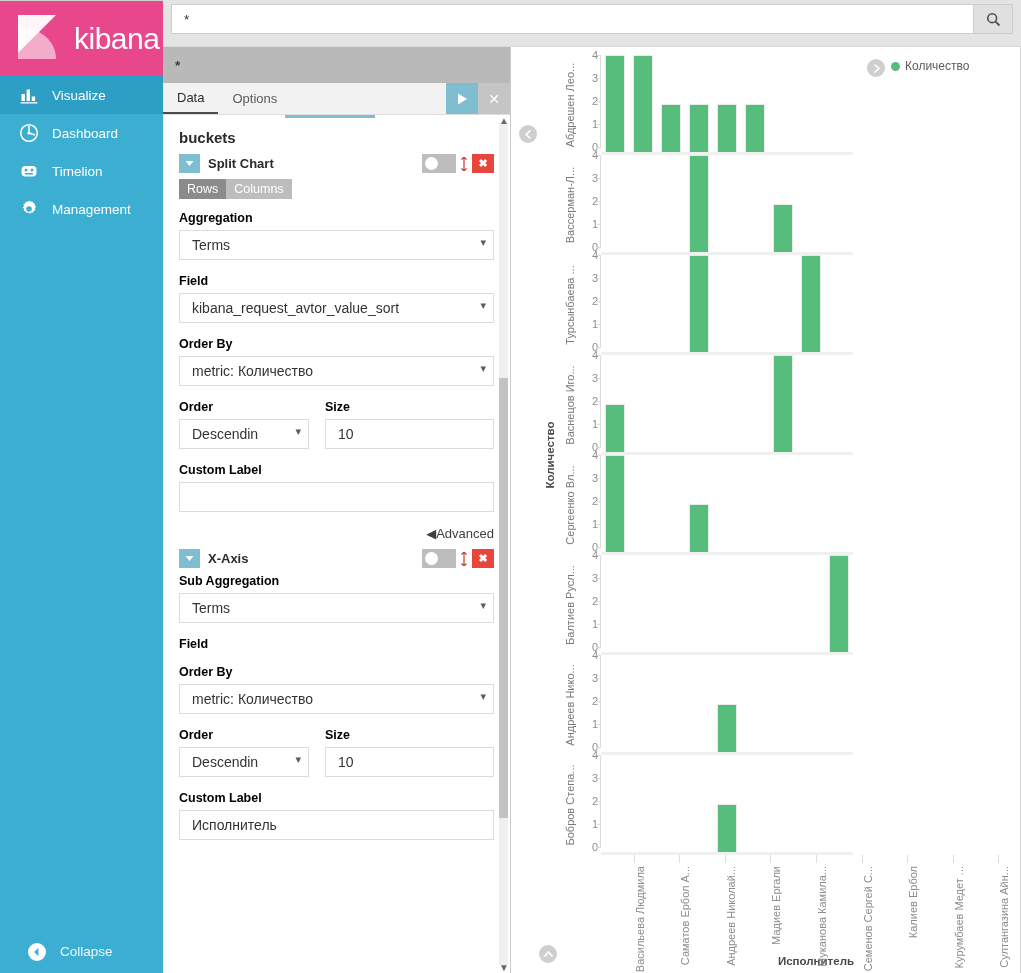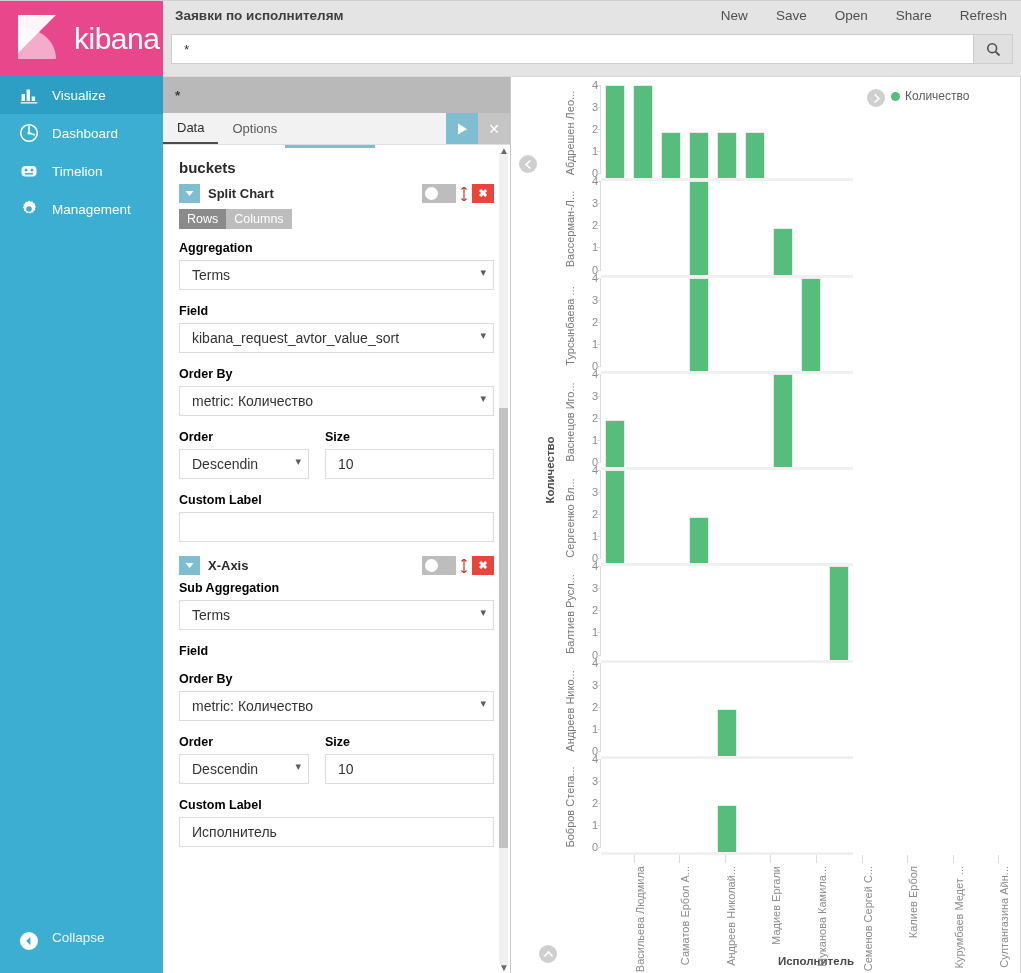--- a/index.html
+++ b/index.html
@@ -40,23 +40,24 @@
     height: 38px; display: flex; align-items: center;
     gap: 12px; padding-left: 18px;
     color: #ffffff; font-size: 13.5px;
     cursor: pointer;
   }
   .nav-item.active { background: #2e9fc4; }
   .nav-ico { width: 22px; height: 22px; display:flex; align-items:center; justify-content:center; }
   .nav-ico svg { display:block; }
   .collapse-row {
     margin-top: auto; height: 43px;
-    display: flex; align-items: flex-start; gap: 12px;
+    display: flex; align-items: center; gap: 12px;
     padding-left: 18px; color: #e9f6fb; font-size: 13.5px;
     cursor: pointer;
+    margin-left: 8px;
   }
 
   
   .rightside {
     flex: 1 1 auto; height: 973px;
     display: flex; flex-direction: column;
     background: #ffffff;
     min-width: 0;
   }
 
@@ -427,30 +428,20 @@
             <circle cx="10" cy="10" r="9" fill="#fff"></circle>
             <path d="M11.4 5.8 L7.2 10 L11.4 14.2 Z" fill="#3caed2"></path>
           </svg>
       </span>
       <span>Collapse</span>
     </div>
   </div>
 
   <div class="rightside">
 
-    <div class="topbar">
-      <span class="vis-title">Заявки по исполнителям</span>
-      <span class="topnav">
-        <a>New</a>
-        <a>Save</a>
-        <a>Open</a>
-        <a>Share</a>
-        <a>Refresh</a>
-      </span>
-    </div>
 
     <div class="querybar">
       <input class="query-input" type="text" value="*" style="">
       <span class="query-btn">
         <svg width="15" height="15" viewBox="0 0 16 16">
           <circle cx="6.6" cy="6.6" r="4.7" fill="none" stroke="#4f4f4f" stroke-width="1.7"></circle>
           <path d="M10.2 10.2 L14.4 14.4" stroke="#4f4f4f" stroke-width="1.9"></path>
         </svg>
       </span>
     </div>
@@ -540,20 +531,23 @@
               <div class="fld-label">Size</div>
               <input class="txt" value="10" style="">
             </div>
           </div>
 
           <div class="fld-group">
             <div class="fld-label">Custom Label</div>
             <input class="txt" value="" style="">
           </div>
 
+          <div class="advanced-row">
+            <span>◀</span><span>Advanced</span>
+          </div>
 
           
           <div class="bucket-head">
             <span class="caret-box">
               <svg width="9" height="7" viewBox="0 0 9 7">
                   <path d="M0.5 1 L8.5 1 L4.5 6 Z" fill="#ffffff"></path>
                 </svg>
             </span>
             <span class="bucket-name">X-Axis</span>
             <span class="bucket-ctrls">

